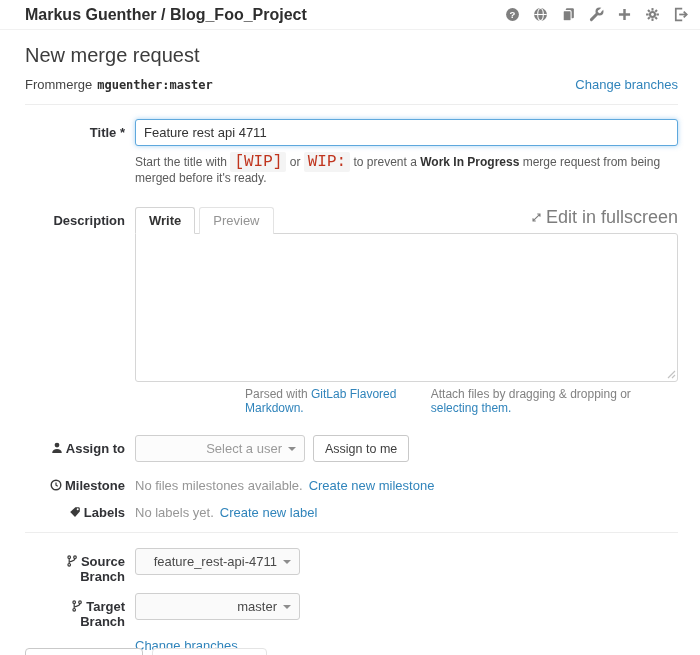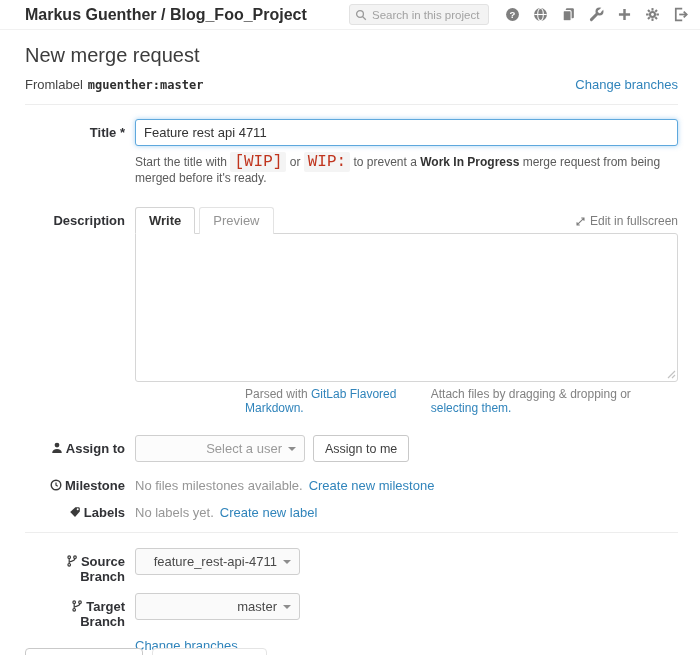--- a/index.html
+++ b/index.html
@@ -39,21 +39,21 @@
     outline:none; padding:0 8px; font-family:"Liberation Sans", sans-serif; font-size:13px; color:#333; }
   .hint { margin:7px 0 0 110px; font-size:12px; color:#5b5b5b; }
   .hint code { font-family:"Liberation Mono",monospace; font-size:16px; color:#c0341d; background:#f4f4f4; padding:1px 4px; border-radius:2px;margin-top:48px; }
   .hint b { color:#333; }
 
   .row-desc { margin-top:22px; }
   .tabsbar { display:flex; align-items:flex-end; margin-bottom:-1px; position:relative; z-index:2; }
   .tab { height:27px; padding:5px 13px; font-size:13px; border-radius:3px 3px 0 0; cursor:pointer; background:#fff; }
   .tab-write { border:1px solid #d4d4d4; border-bottom:1px solid #fff; font-weight:bold; color:#333; }
   .tab-preview { border:1px solid #e3e3e3; border-bottom:none; color:#949494; margin-left:4px; }
-  .fullscreen { margin-left:auto; font-size:12px; color:#7d7d7d; cursor:pointer; padding-bottom:6px; display:flex; align-items:center; gap:4px; }
+  .fullscreen { margin-left:auto; font-size:18px; color:#7d7d7d; cursor:pointer; padding-bottom:6px; display:flex; align-items:center; gap:4px; }
   .desc-area-wrap { position:relative; }
   .desc-area { width:100%; height:149px; border:1px solid #d6d6d6; border-radius:0 3px 3px 3px; resize:none; outline:none;
     font-family:"Liberation Sans", sans-serif; font-size:13px; padding:6px 8px; display:block; }
   .grip { position:absolute; right:2px; bottom:3px; }
   .md-notes { display:flex; justify-content:center; margin:5px 0 0 110px; font-size:12px; color:#828282; }
 
   .row-assign { margin-top:20px; }
   .selectbox { position:relative; height:27px; border:1px solid #cfcfcf; border-radius:3px; background:#fcfcfc;
     font-size:13px; display:flex; align-items:center; padding:0 22px 0 9px; cursor:pointer;justify-content:flex-end; }
   .selectbox .caret { position:absolute; right:8px; top:11px; width:0; height:0;
@@ -77,27 +77,20 @@
   .stub-tab2 { left:152px; top:648px; width:115px; border:1px solid #e4e4e4; }
 </style>
 </head>
 <body>
 
 <div class="screen">
 
   <div class="hdr">
     <span class="hdr-title">Markus Guenther / Blog_Foo_Project</span>
     <span class="hdr-spacer"></span>
-    <span class="search-wrap">
-      <svg width="12" height="12" viewBox="0 0 12 12">
-          <circle cx="5" cy="5" r="3.4" fill="none" stroke="#9a9a9a" stroke-width="1.3"></circle>
-          <path d="M7.6 7.6 L10.8 10.8" stroke="#9a9a9a" stroke-width="1.3"></path>
-        </svg>
-      <input class="search-input" placeholder="Search in this project" style="">
-    </span>
     <span class="hdr-icons">
       <span class="hicon">
         <svg width="15" height="15" viewBox="0 0 14 14">
             <circle cx="7" cy="7" r="6" fill="#7f7f7f"></circle>
             <text x="7" y="10.2" font-size="9" font-weight="bold" fill="#fff" text-anchor="middle" font-family="Liberation Sans,sans-serif">?</text>
           </svg>
       </span>
       <span class="hicon">
         <svg width="15" height="15" viewBox="0 0 14 14">
             <circle cx="7" cy="7" r="6" fill="#7f7f7f"></circle>
@@ -148,21 +141,21 @@
       </span>
     </span>
   </div>
 
   <div class="content">
 
     <h1 class="page-title">New merge request</h1>
 
     <div class="from-line">
       <span>From</span>
-      <span>label</span>
+      <span>merge</span>
       <span class="mono-ref">mguenther:master</span>
       <a class="lnk chg">Change branches</a>
     </div>
 
     <div class="divider"></div>
 
     <div class="row row-title">
       <div class="lbl">Title *</div>
       <div class="ctl">
         <input class="title-input" value="Feature rest api 4711" style="">

